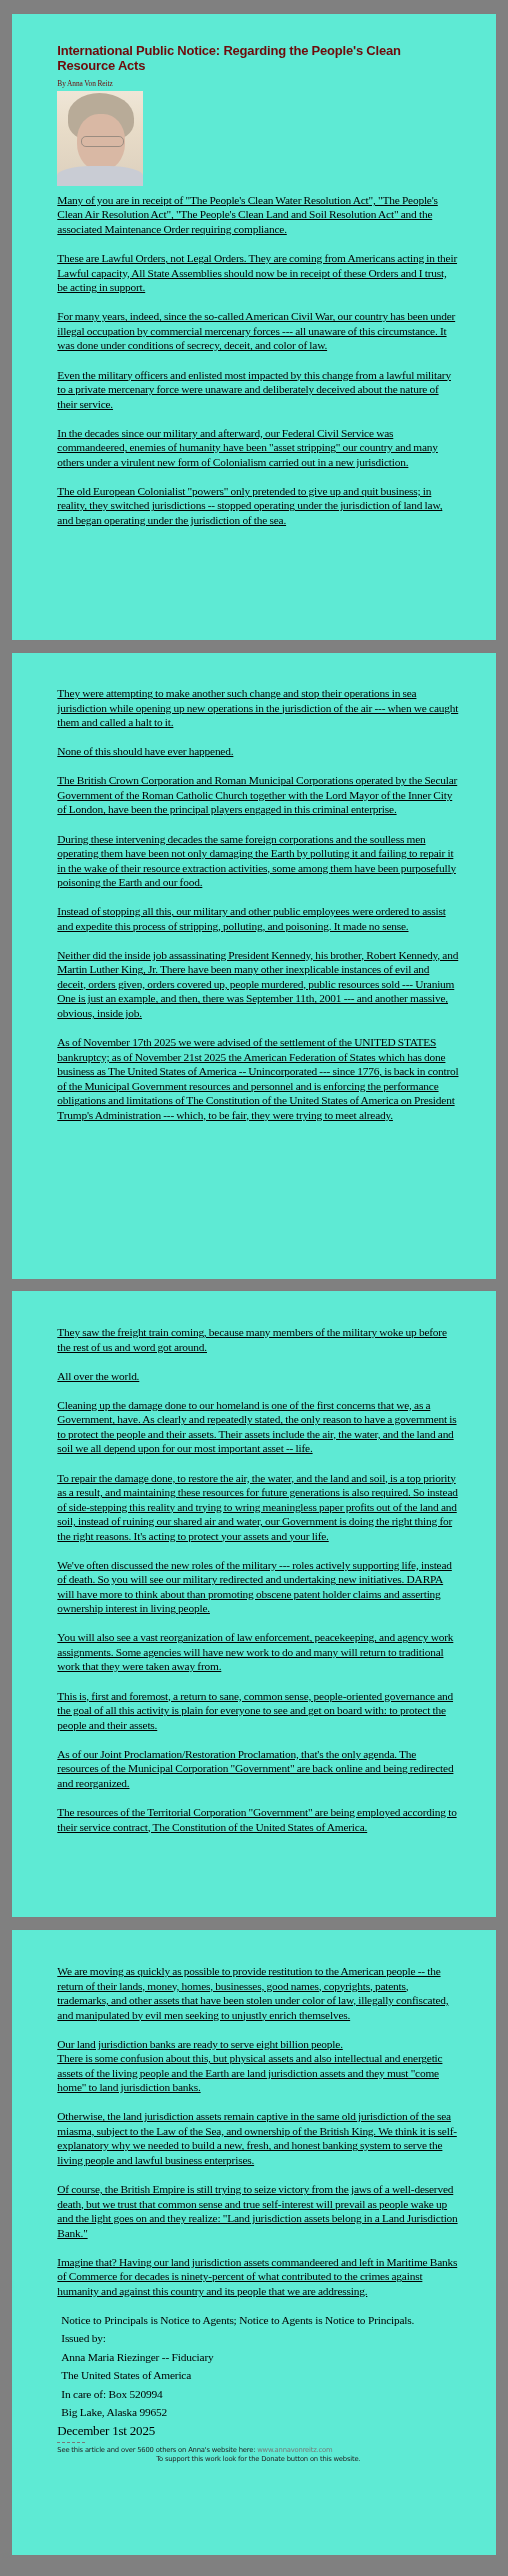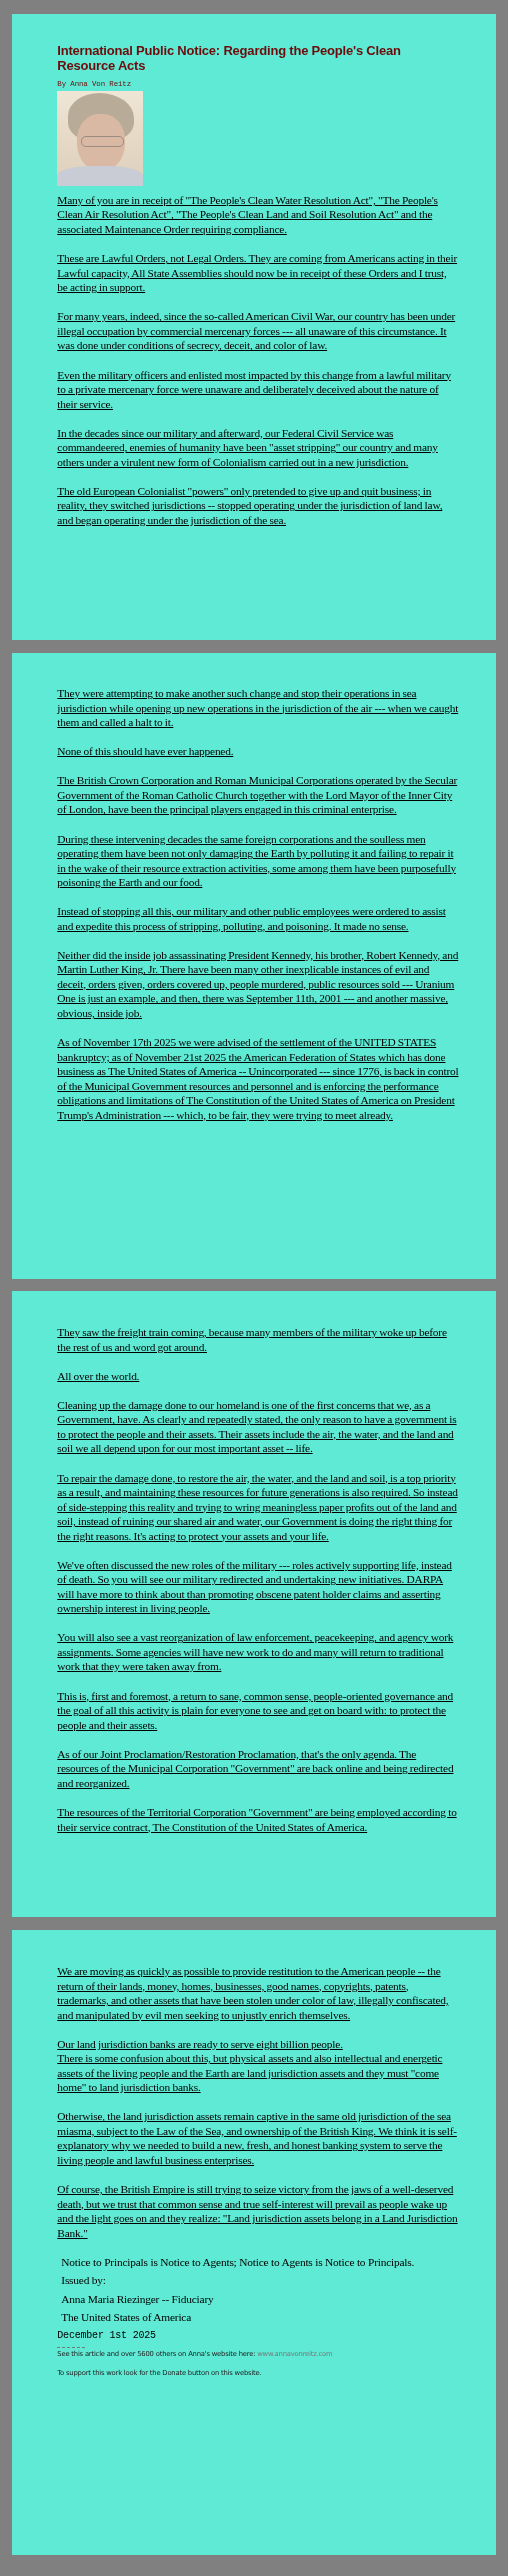--- a/index.html
+++ b/index.html
@@ -28,21 +28,21 @@
     color: #6e0b0b;
     font-family: "Liberation Sans", "DejaVu Sans", sans-serif;
     font-weight: bold;
     font-size: 13px;
     line-height: 14.7px;
     letter-spacing: -0.2px;
   }
   .byline {
     margin: 6.1px 0 0 0;
     color: #6e0b0b;
-    font-family: Liberation Mono, monospace;
+    font-family: Liberation Serif, serif;
     font-size: 7.4px;
     line-height: 8.6px;
     letter-spacing: -0.1px;
   }
   .photo {
     margin-top: 2.5px;
     width: 86px;
     height: 95px;
     background: linear-gradient(180deg, #efe6d7 0%, #e8dcc8 40%, #dccfbd 100%);
     position: relative;
@@ -77,24 +77,23 @@
     text-decoration: underline;
   }
   .sig-line {
     margin: 4px;
     font-size: 11.4px;
     line-height: 14.5px;
     letter-spacing: -0.2px;
   }
   .date-line {
     margin: 3.7px 0 0 0;
-    font-size: 10px;
+    font-size: 13px;
     line-height: 14.5px;
     letter-spacing: -0.2px;
-    font-family: Liberation Mono, monospace;
   }
   .divider {
     margin-top: 3.7px;
     width: 28px;
     border-top: 0.6px dashed #777;
   }
   .footer-note {
     margin: 2.5px 0 0 0;
     font-family: "DejaVu Sans", "Liberation Sans", sans-serif;
     font-size: 6.8px;
@@ -153,29 +152,32 @@
   </div>
 </div>
 
 <div class="page" style="top:1930px;height:625px;">
   <div class="page-inner" style="top:34px;">
     <p class="para">We are moving as quickly as possible to provide restitution to the American people -- the return of their lands, money, homes, businesses, good names, copyrights, patents, trademarks, and other assets that have been stolen under color of law, illegally confiscated, and manipulated by evil men seeking to unjustly enrich themselves.</p>
     <p class="para" style="white-space:pre-line;">Our land jurisdiction banks are ready to serve eight billion people.
 There is some confusion about this, but physical assets and also intellectual and energetic assets of the living people and the Earth are land jurisdiction assets and they must "come home" to land jurisdiction banks.</p>
     <p class="para">Otherwise, the land jurisdiction assets remain captive in the same old jurisdiction of the sea miasma, subject to the Law of the Sea, and ownership of the British King. We think it is self-explanatory why we needed to build a new, fresh, and honest banking system to serve the living people and lawful business enterprises.</p>
     <p class="para">Of course, the British Empire is still trying to seize victory from the jaws of a well-deserved death, but we trust that common sense and true self-interest will prevail as people wake up and the light goes on and they realize: "Land jurisdiction assets belong in a Land Jurisdiction Bank."</p>
+    <p class="para">Imagine that?  Having our land jurisdiction assets commandeered and left in Maritime Banks of Commerce for decades is ninety-percent of what contributed to the crimes against humanity and against this country and its people that we are addressing.</p>
 
     <div>
       <p class="sig-line">Notice to Principals is Notice to Agents; Notice to Agents is Notice to Principals.</p>
       <p class="sig-line">Issued by:</p>
       <p class="sig-line">Anna Maria Riezinger -- Fiduciary</p>
       <p class="sig-line">The United States of America</p>
+      <p class="sig-line">In care of: Box 520994</p>
+      <p class="sig-line">Big Lake, Alaska 99652</p>
       <p class="date-line">December 1st 2025</p>
     </div>
 
     <div class="divider"></div>
     <p class="footer-note">
       <span>See this article and over 5600 others on Anna's website here: </span><a class="footer-link">www.annavonreitz.com</a>
     </p>
-    <p class="footer-note" style="margin-top:9px;">To support this work look for the Donate button on this website.</p>
+    <p class="footer-note" style="margin-top:0;text-align:center;">To support this work look for the Donate button on this website.</p>
   </div>
 </div>
 
 
 </body></html>

